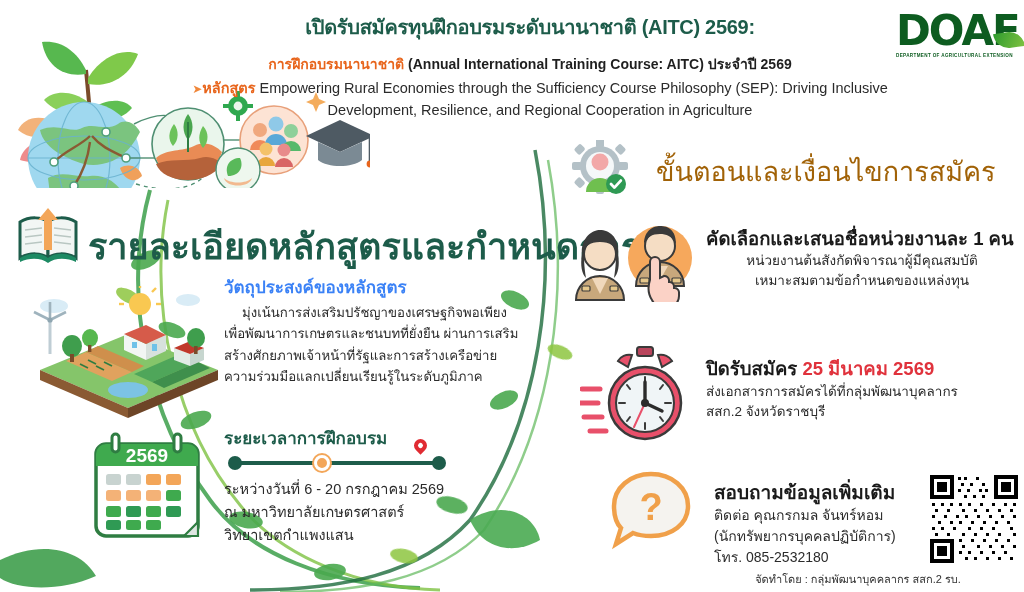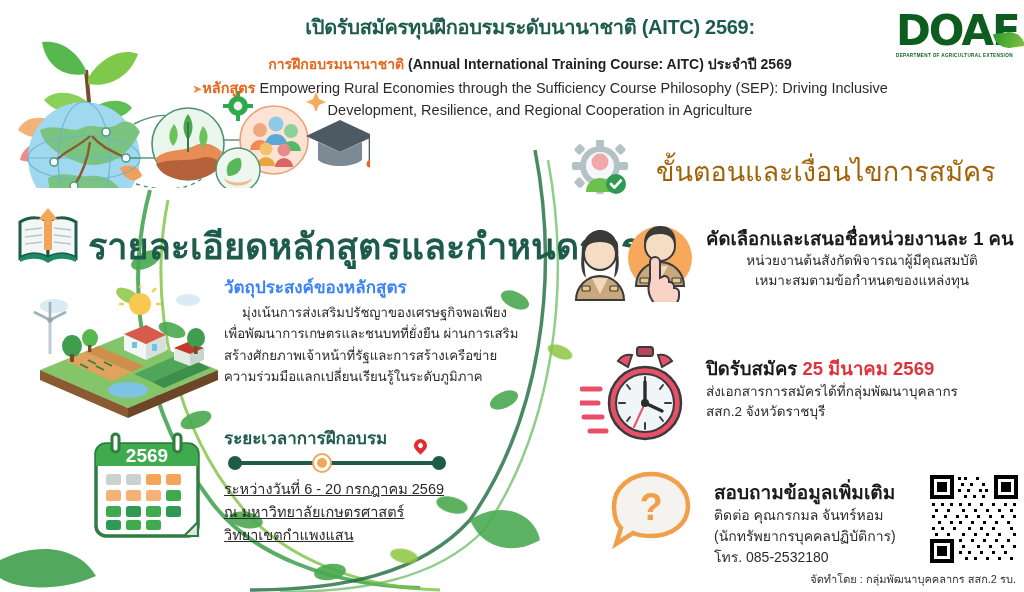--- a/index.html
+++ b/index.html
@@ -79,21 +79,21 @@
     position: absolute; left: 224px; top: 302px; width: 300px;
     font-size: 13.2px; color: #2b2b2b; line-height: 1.62;
     text-indent: 18px;
   }
   .period-title {
     position: absolute; left: 224px; top: 424px;
     font-size: 17px; font-weight: bold; color: #1d5c4a;
   }
   .period-body {
     position: absolute; left: 224px; top: 478px; width: 290px;
-    font-size: 14.5px; color: #2b2b2b; line-height: 1.6; text-decoration: underline;
+    font-size: 14.5px; color: #2b2b2b; line-height: 1.6;
   }
   
   .tl { position: absolute; left: 228px; top: 455px; width: 218px; height: 16px; }
   .tl-line { position: absolute; left: 4px; top: 6px; width: 210px; height: 4px; background: #1d5c4a; border-radius: 2px; }
   .tl-dot { position: absolute; top: 1px; width: 14px; height: 14px; border-radius: 50%; background: #1d5c4a; }
   .tl-dot.start { left: 0; }
   .tl-dot.end { left: 204px; }
   .tl-dot.mid { left: 86px; width: 16px; height: 16px; top: 0; background: #f3a659; border: 3px solid #ffffff; box-shadow: 0 0 0 2px #f3a659; }
   .tl-pin {
     position: absolute; left: 186px; top: -16px;
@@ -108,21 +108,21 @@
   .ri-1t { left: 706px; top: 224px; }
   .ri-1b { left: 706px; top: 251px; width: 312px; text-align: center; }
   .ri-2t { left: 706px; top: 354px; }
   .ri-2t .red { color: #e0323c; }
   .ri-2b { left: 706px; top: 382px; width: 312px; }
   .ri-3t { left: 714px; top: 477px; font-size: 19px; }
   .ri-3b { left: 714px; top: 505px; width: 230px; font-size: 14px; line-height: 1.5; }
 
   .footer {
     position: absolute; left: 700px; top: 570px; width: 316px;
-    text-align: right; font-size: 11px; color: #333;
+    text-align: center; font-size: 11px; color: #333;
   }
 
   
   .qr {
     position: absolute; left: 928px; top: 473px;
     width: 92px; height: 92px; background: #ffffff;
   }
   .qr canvas, .qr svg { display: block; }
 
   

